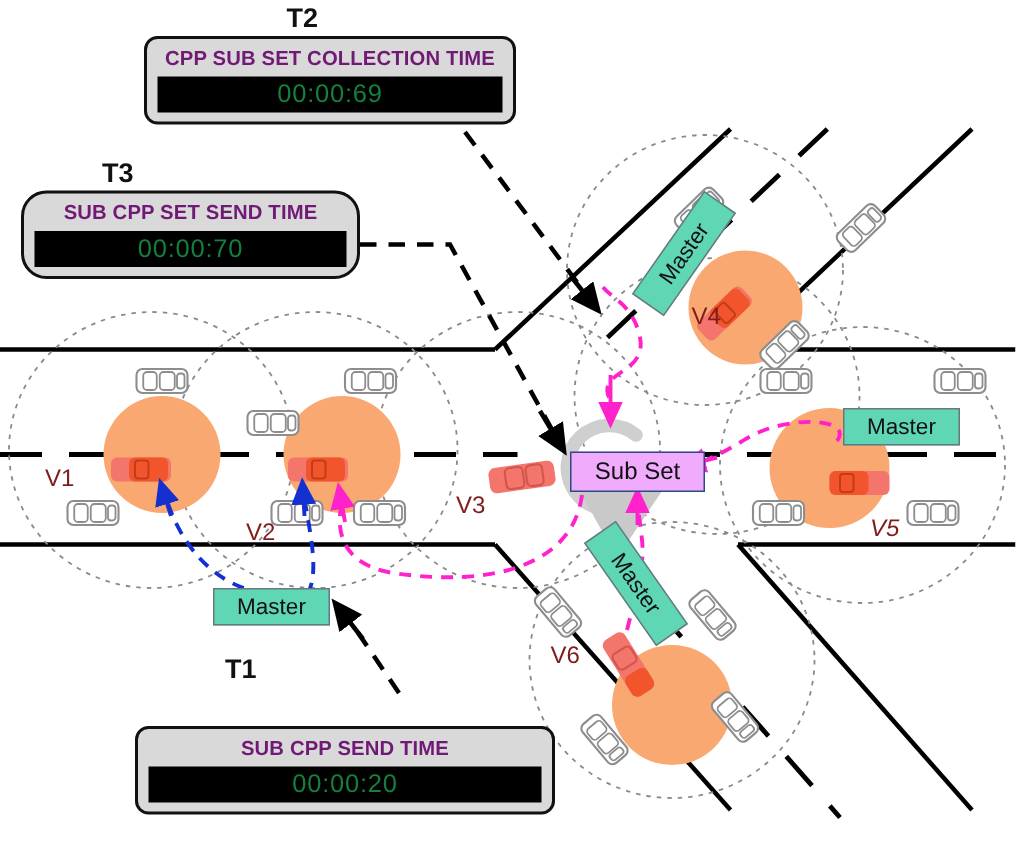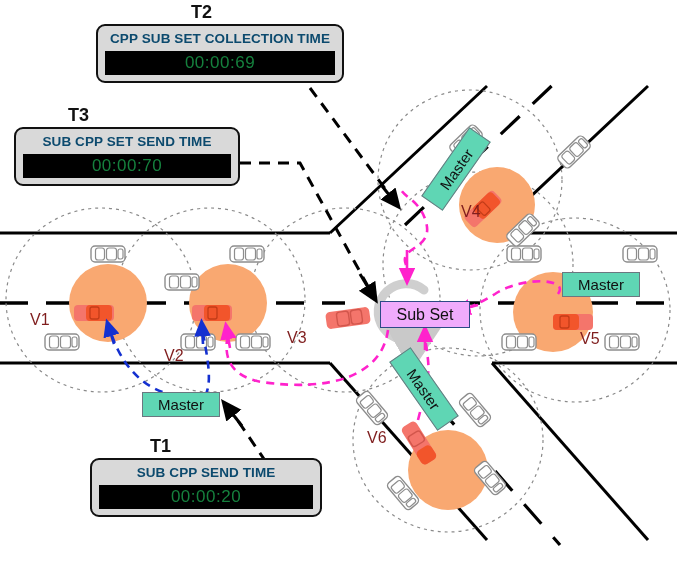--- a/index.html
+++ b/index.html
@@ -13,21 +13,21 @@
   
   .timer-panel{
     position:absolute;
     background:#d9d9d9;
     border:2.5px solid #111;
     border-radius:9px;
     box-sizing:border-box;
     padding:4px 7px 6px 7px;
   }
   .timer-title{
-    font-size:13.5px;font-weight:bold;color:#0c4a6e;
+    font-size:13.5px;font-weight:bold;color:#701a75;
     text-align:center;letter-spacing:.1px;white-space:nowrap;
     line-height:17px;
   }
   .timer-value{
     margin-top:4px;background:#000;color:#15803d;
     font-size:17px;text-align:center;line-height:24px;
     letter-spacing:.5px;
   }
   .timer-tag{
     position:absolute;font-size:18px;font-weight:bold;color:#111;
@@ -222,43 +222,43 @@
     </g>
   </svg>
 
   <div class="timer-tag" style="left:191px;top:2px;width:120px;">T2</div>
   <div class="timer-panel" style="left:96px;top:24px;width:248px;">
     <div class="timer-title">CPP SUB SET COLLECTION  TIME</div>
     <div class="timer-value">00:00:69</div>
   </div>
 
   <div class="timer-tag" style="left:68px;top:105px;width:120px;">T3</div>
-  <div class="timer-panel" style="left:14px;top:127px;width:226px;">
+  <div class="timer-panel" style="left:14px;top:127px;width:226px;border-radius:17px;">
     <div class="timer-title">SUB CPP SET SEND TIME</div>
     <div class="timer-value">00:00:70</div>
   </div>
 
   <div class="timer-tag" style="left:150px;top:436px;width:120px;">T1</div>
-  <div class="timer-panel" style="left:90px;top:458px;width:232px;">
+  <div class="timer-panel" style="left:90px;top:484px;width:280px;">
     <div class="timer-title">SUB CPP SEND TIME</div>
     <div class="timer-value">00:00:20</div>
   </div>
 
   <div class="box-label subset-box" style="left:380px;top:301px;width:90px;height:27px;">Sub Set</div>
 
   <div class="box-label master-box" style="left:142px;top:392px;width:78px;height:25px;">Master</div>
 
   <div class="box-label master-box" style="left:414px;top:156px;width:84px;height:26px;
               transform:rotate(-55deg);transform-origin:center center;">Master</div>
 
   <div class="box-label master-box" style="left:562px;top:272px;width:78px;height:25px;">Master</div>
 
   <div class="box-label master-box" style="left:382px;top:376px;width:84px;height:26px;
               transform:rotate(55deg);transform-origin:center center;">Master</div>
 
   <div class="vlabel" style="left:30px;top:311px;">V1</div>
   <div class="vlabel" style="left:164px;top:311px;margin-top:36px;">V2</div>
-  <div class="vlabel" style="left:287px;top:329px;">V3</div>
+  <div class="vlabel" style="left:304px;top:329px;">V3</div>
   <div class="vlabel" style="left:461px;top:203px;">V4</div>
-  <div class="vlabel" style="left:580px;top:330px;">V5</div>
+  <div class="vlabel" style="left:580px;top:344px;font-style:italic;">V5</div>
   <div class="vlabel" style="left:367px;top:429px;">V6</div>
 
 </div>
 
 </body></html>

